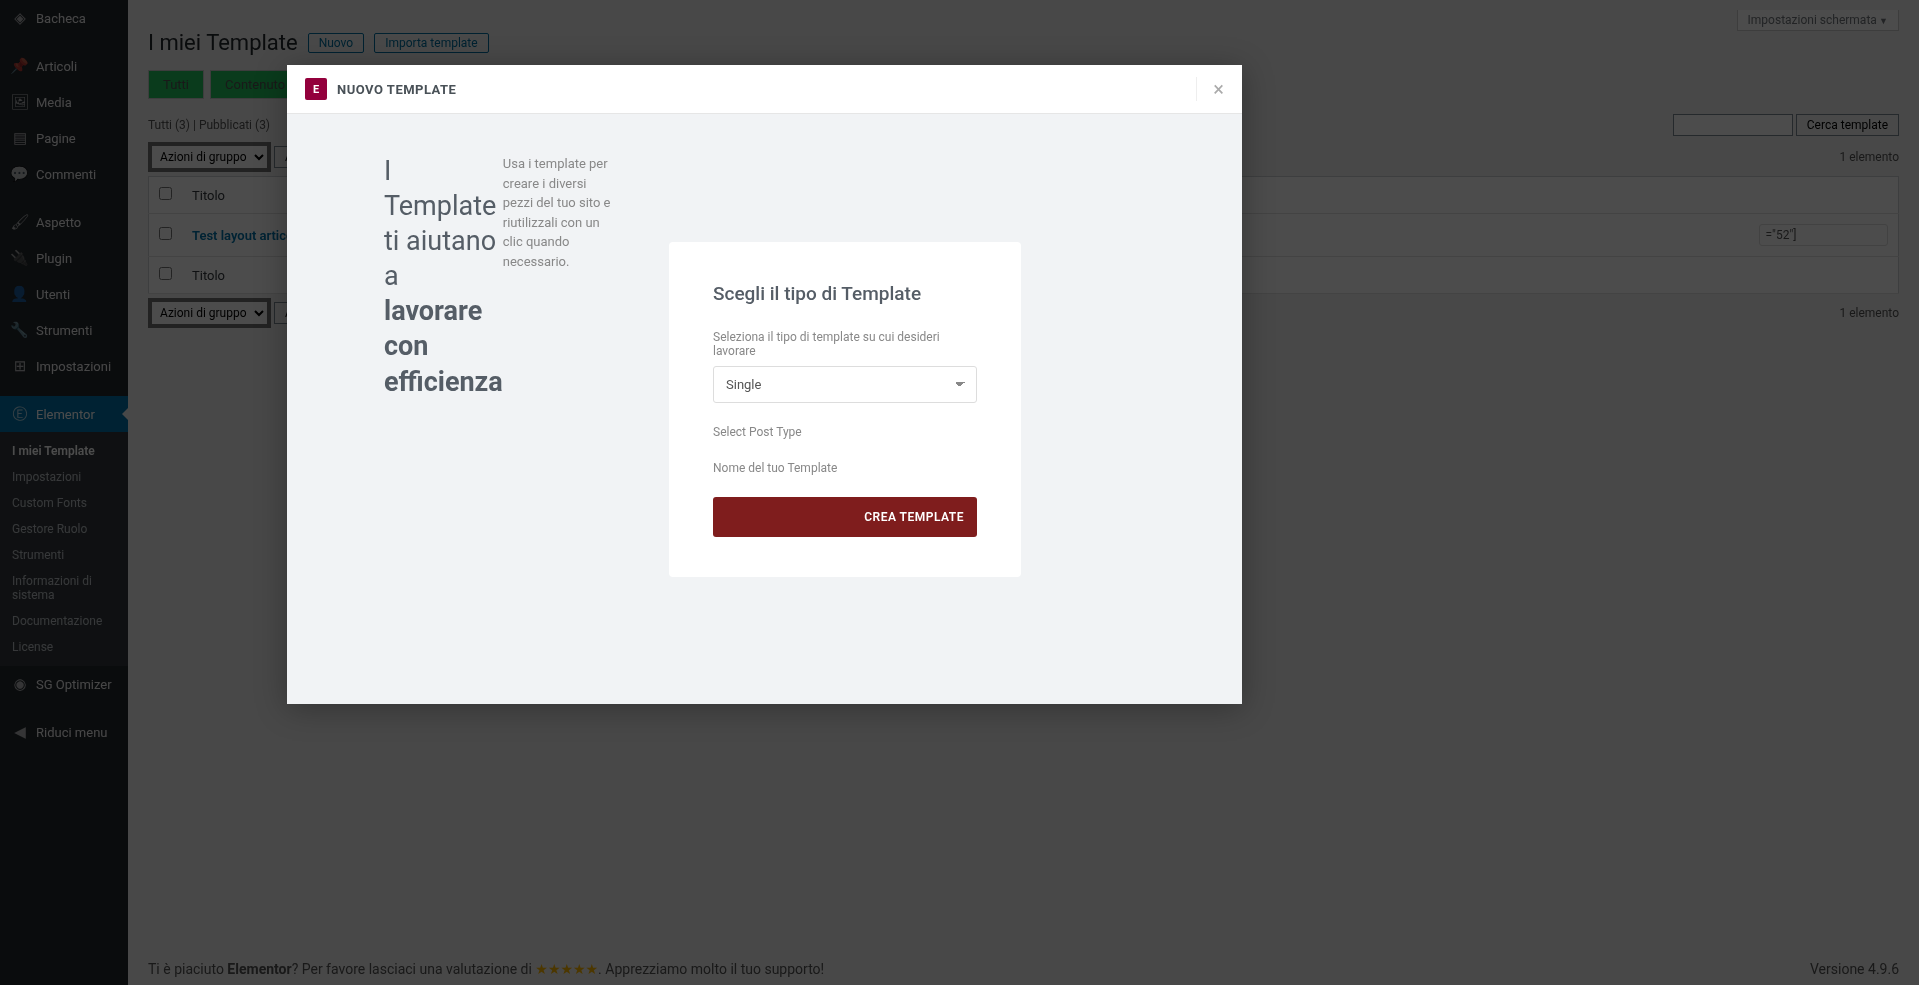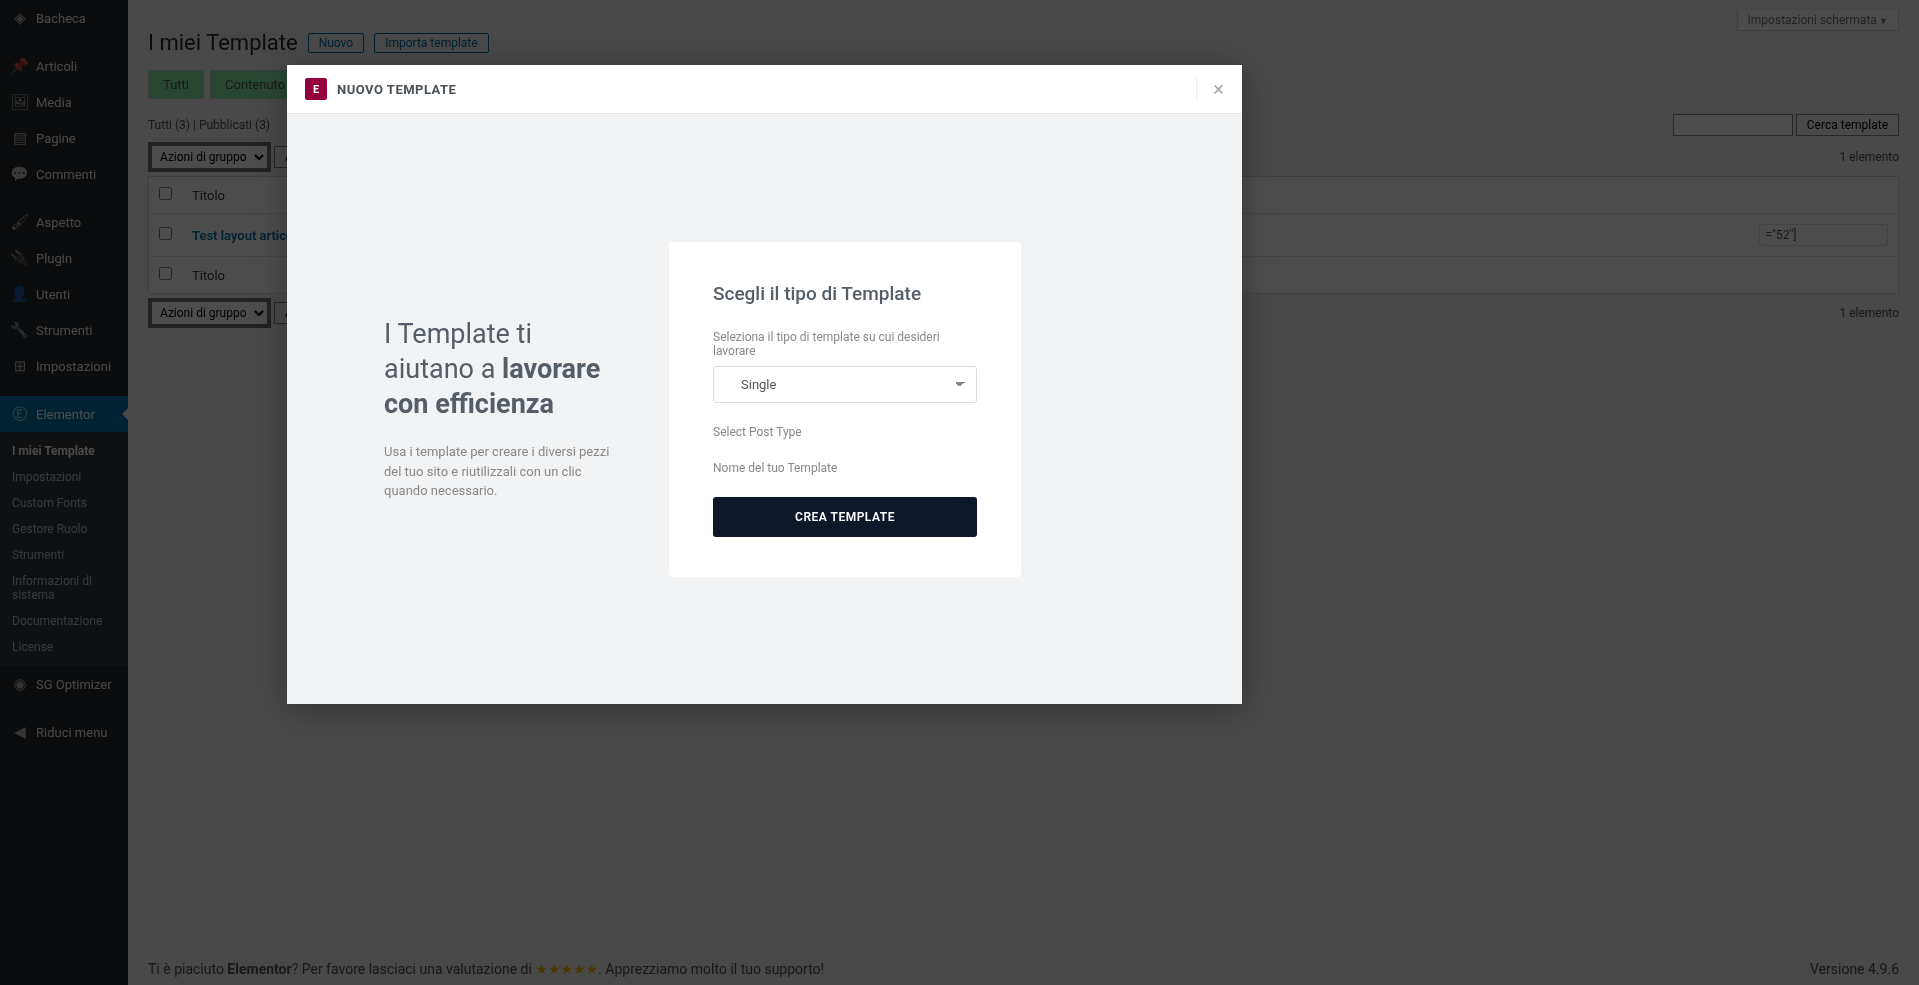--- a/index.html
+++ b/index.html
@@ -18,21 +18,21 @@
 
 
 .main { position: absolute; left: 128px; top: 0; right: 0; bottom: 0; padding: 10px 20px; }
 .page-header { display: flex; align-items: center; gap: 10px; margin: 20px 0 15px; }
 .page-title { font-size: 22px; font-weight: 400; color: #23282d; }
 .btn-small { border: 1px solid #0071a1; color: #0071a1; background: #f3f5f6; padding: 2px 10px; font-size: 12px; border-radius: 2px; cursor: pointer; }
 .screen-options { position: absolute; right: 20px; top: 10px; border: 1px solid #ccc; border-top: none; background: #fff; padding: 3px 10px; font-size: 12px; color: #72777c; cursor: pointer; }
 .screen-options::after { content: ' ▼'; font-size: 9px; }
 
 .tabs { display: flex; gap: 6px; margin-bottom: 15px; }
-.tab { background: #86efac; border: 1px solid #ccc; padding: 6px 14px; font-size: 13px; color: #555; cursor: pointer; }
+.tab { background: #22c55e; border: 1px solid #ccc; padding: 6px 14px; font-size: 13px; color: #555; cursor: pointer; }
 
 .filter-row { display: flex; justify-content: space-between; align-items: center; margin-bottom: 6px; font-size: 12px; color: #555; }
 .search-box { border: 1px solid #7e8993; padding: 3px 6px; font-size: 12px; width: 120px; }
 .search-btn { border: 1px solid #7e8993; background: #f3f5f6; padding: 3px 10px; font-size: 12px; cursor: pointer; }
 .table-nav { display: flex; justify-content: space-between; align-items: center; margin: 4px 0; font-size: 12px; color: #555; }
 .table-nav .right { color: #555; }
 .bulk-select { border: 4px solid #737373; padding: 3px 4px; font-size: 12px; background: #fff; }
 
 .wp-table { width: 100%; border: 1px solid #ccd0d4; border-collapse: collapse; background: #fff; }
 .wp-table th, .wp-table td { padding: 10px; text-align: left; font-size: 13px; border-bottom: 1px solid #e1e1e1; }
@@ -45,33 +45,33 @@
 
 
 .overlay { position: absolute; inset: 0; background: rgba(0,0,0,0.7); z-index: 100; }
 .modal { position: absolute; left: 287px; top: 65px; width: 955px; height: 638px; background: #fff; z-index: 101; box-shadow: 0 5px 30px rgba(0,0,0,0.3); }
 .modal-header { display: flex; align-items: center; justify-content: space-between; padding: 12px 18px; border-bottom: 1px solid #e6e6e6; }
 .modal-header .left { display: flex; align-items: center; gap: 10px; }
 .elmt-logo { width: 22px; height: 22px; background: #93003c; color: #fff; display: flex; align-items: center; justify-content: center; font-size: 11px; font-weight: bold; border-radius: 2px; }
 .modal-title { font-size: 13px; font-weight: 700; letter-spacing: 0.5px; color: #495157; }
 .modal-close { color: #aaa; font-size: 20px; cursor: pointer; border-left: 1px solid #eee; padding-left: 16px; }
 .modal-body { display: flex; height: calc(100% - 48px); background: #f1f3f5; }
-.modal-left { flex: 0 0 40%; display: flex; flex-direction: column; justify-content: center; padding: 40px 50px 40px 97px; }
+.modal-left { flex: 0 0 40%; display: flex; flex-direction: row; justify-content: center; padding: 40px 50px 40px 97px; }
 .modal-left h2 { font-size: 27px; font-weight: 400; color: #555d66; line-height: 1.3; margin-bottom: 20px; }
 .modal-left h2 .bold { font-weight: 700; }
 .modal-left p { font-size: 13px; color: #888; line-height: 1.5; max-width: 240px; }
 .modal-right { flex: 1; display: flex; align-items: center; justify-content: flex-start; padding: 30px 0; }
 .form-card { background: #fff; width: 352px; padding: 40px 44px; border-radius: 4px; }
 .form-card h3 { font-size: 19px; font-weight: 500; color: #555d66; margin-bottom: 25px; }
 .form-group { margin-bottom: 22px; }
 .form-label { display: block; font-size: 12px; color: #888; margin-bottom: 8px; margin-top: 20px; }
-.form-select, .form-input { width: 100%; padding: 10px 27px; border: 1px solid #ddd; border-radius: 3px; font-size: 13px; color: #555; background: #fff; }
+.form-select, .form-input { width: 100%; padding: 10px 12px; border: 1px solid #ddd; border-radius: 3px; font-size: 13px; color: #555; background: #fff; }
 .form-select { appearance: none; background-image: linear-gradient(45deg, transparent 50%, #888 50%), linear-gradient(135deg, #888 50%, transparent 50%); background-position: calc(100% - 16px) 50%, calc(100% - 11px) 50%; background-size: 5px 5px; background-repeat: no-repeat; }
 .form-input::placeholder { color: #aaa; }
-.btn-create { width: 100%; padding: 13px; background: #0f172a; color: #fff; border: none; font-size: 12px; font-weight: 600; letter-spacing: 0.5px; cursor: pointer; border-radius: 3px; }
+.btn-create { width: 100%; padding: 13px; background: #7f1d1d; color: #fff; border: none; font-size: 12px; font-weight: 600; letter-spacing: 0.5px; cursor: pointer; border-radius: 3px; text-align: right; }
 
 .shortcode-cell { font-size: 12px; color: #555; }
 </style>
 </head>
 <body>
 
 <div class="sidebar">
   <div class="menu-item">
       <span class="icon">◈</span>
       <span>Bacheca</span>

